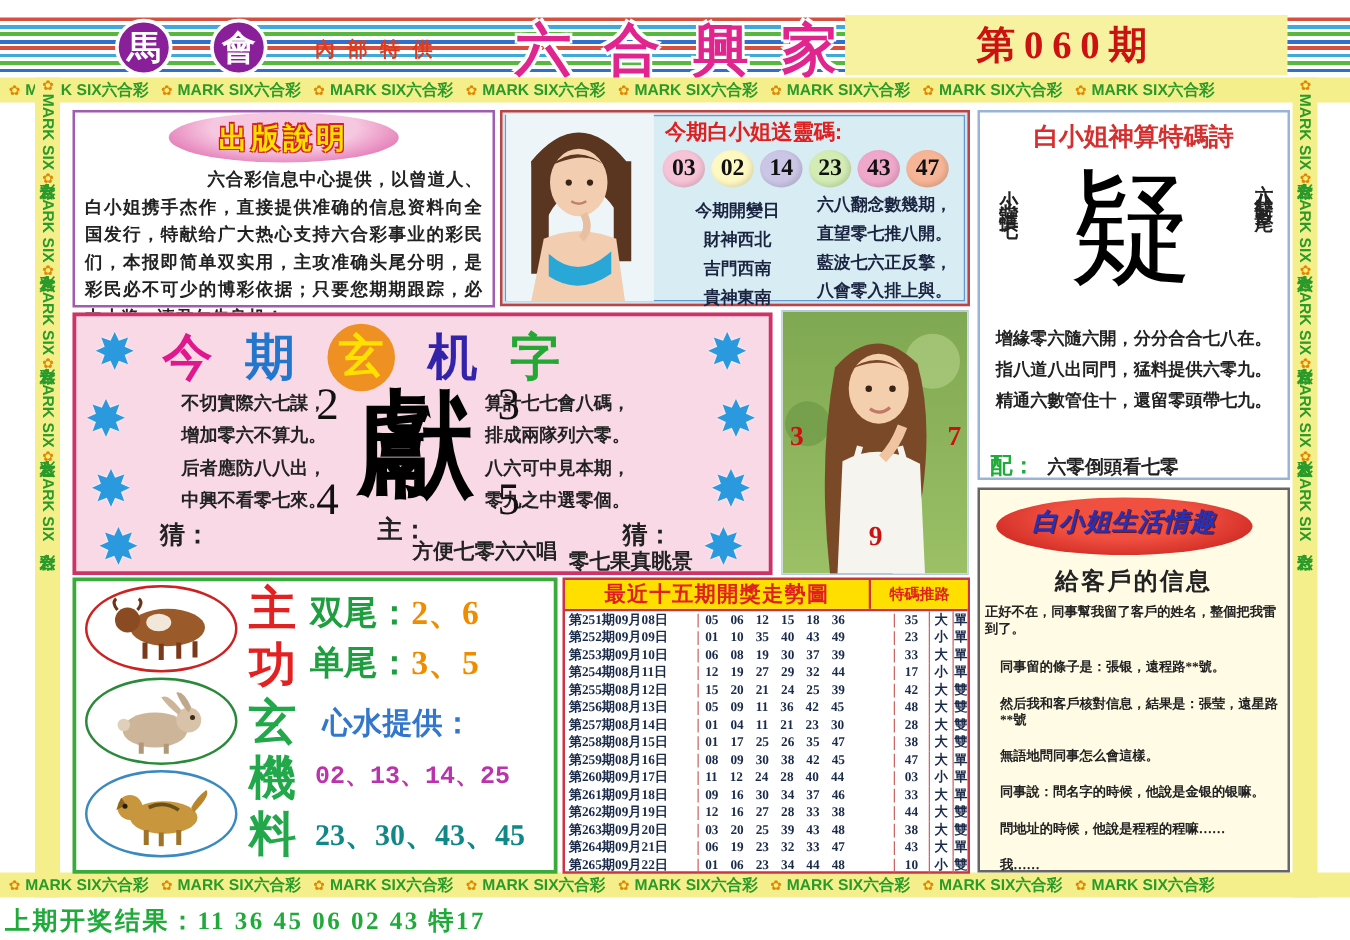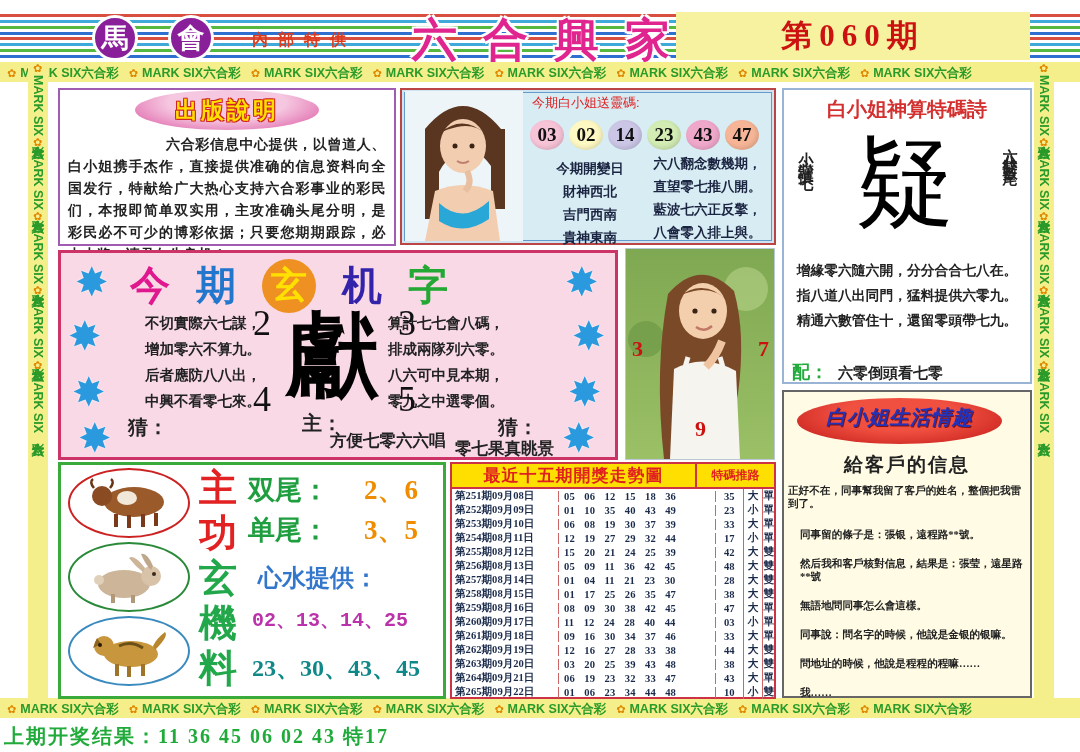--- a/index.html
+++ b/index.html
@@ -33,21 +33,21 @@
   .pubtitle{left:135px;top:90px;width:184px;height:40px;border-radius:50%;
     background:radial-gradient(ellipse at 50% 30%,#f6c7e0 0 45%,#d9509e 100%);
     display:flex;align-items:center;justify-content:center;}
   .pubtitle span{color:#ffe000;font-size:23px;font-weight:bold;letter-spacing:3px;
     text-shadow:-1px -1px 0 #d02020,1px -1px 0 #d02020,-1px 1px 0 #d02020,1px 1px 0 #d02020;}
   .pubbody{left:68px;top:134px;width:318px;color:#222;font-size:14px;line-height:22px;text-align:justify;text-indent:7em;letter-spacing:0.5px;font-weight:bold;font-family:"Liberation Serif","DejaVu Serif",serif;}
 
   
   .panelB{left:400px;top:88px;width:376px;height:157px;background:#d8ecf4;border:2px solid #bb4444;box-shadow:inset 0 0 0 2px #cfe4f0, inset 0 0 0 3px #6699cc;box-sizing:border-box;}
   .photoA{left:405px;top:91px;width:118px;height:150px;overflow:hidden;background:#eef4f8;}
-  .lingma-title{left:532px;top:94px;width:240px;color:#e02020;font-size:13px;font-weight:normal;white-space:nowrap;}
+  .lingma-title{left:532px;top:94px;width:240px;color:#e02020;font-size:17px;font-weight:bold;white-space:nowrap;}
   .balls{left:530px;top:120px;width:242px;display:flex;gap:5px;}
   .ball{width:34px;height:30px;border-radius:50%;display:flex;align-items:center;justify-content:center;color:#111;font-size:19px;font-weight:bold;font-family:"Liberation Serif","DejaVu Serif",serif;box-shadow:inset -2px -2px 4px rgba(0,0,0,.12);}
   .lingcolL{left:540px;top:157px;width:100px;}
   .lingcolR{left:640px;top:152px;width:135px;}
   .lingline{color:#1a2440;font-size:13.5px;line-height:23px;font-family:"Liberation Serif","DejaVu Serif",serif;font-weight:bold;text-align:center;}
 
   
   .panelC{left:782px;top:88px;width:250px;height:296px;background:#fff;border:2px solid #9ab4d6;box-sizing:border-box;}
   .poem-title{left:786px;top:96px;width:242px;text-align:center;color:#d43030;font-size:20px;font-weight:bold;white-space:nowrap;}
   .vert{writing-mode:vertical-rl;color:#222;font-size:15px;letter-spacing:6px;font-family:"Liberation Serif","DejaVu Serif",serif;font-weight:bold;}
@@ -80,21 +80,21 @@
   .photoB{left:625px;top:248px;width:150px;height:212px;overflow:hidden;border:1px solid #b8c8d8;box-sizing:border-box;}
   .onum{position:absolute;color:#cc1111;font-size:22px;font-weight:bold;font-family:"Liberation Serif","DejaVu Serif",serif;}
 
   
   .panelF{left:58px;top:462px;width:388px;height:237px;background:#fff;border:3px solid #3aaa3a;box-sizing:border-box;}
   .oval{position:absolute;width:122px;height:70px;border-radius:50%;display:flex;align-items:center;justify-content:center;background:#fff;box-sizing:border-box;}
   .zlabels{left:196px;top:466px;width:44px;display:flex;flex-direction:column;align-items:center;}
   .zchar{font-size:38px;font-weight:bold;font-family:"Liberation Serif","DejaVu Serif",serif;line-height:45px;}
   .zw-line{position:absolute;white-space:nowrap;}
   .zw-label{color:#1f9e3f;font-size:27px;font-weight:bold;font-family:"Liberation Serif","DejaVu Serif",serif;}
-  .zw-val{color:#ef8c00;font-size:27px;font-weight:bold;font-family:"Liberation Serif","DejaVu Serif",serif;margin-left:35px;}
+  .zw-val{color:#ef8c00;font-size:27px;font-weight:bold;font-family:"Liberation Serif","DejaVu Serif",serif;}
   .xs-label{color:#3377cc;font-size:24px;font-weight:bold;font-family:"Liberation Serif","DejaVu Serif",serif;}
   .numrow1{color:#bb33aa;font-size:20px;font-weight:bold;font-family:Liberation Mono, monospace;}
   .numrow2{color:#108888;font-size:24px;font-weight:bold;font-family:"Liberation Serif","DejaVu Serif",serif;}
 
   
   .panelG{left:450px;top:462px;width:326px;height:237px;background:#fff;border:2px solid #cc3344;box-sizing:border-box;display:flex;flex-direction:column;}
   .thead{display:flex;height:31px;border-bottom:2px solid #cc3344;justify-content:flex-end;}
   .th1{width:243px;background:#ffdf00;color:#e02020;font-size:17px;font-weight:bold;display:flex;align-items:center;justify-content:center;letter-spacing:1px;border-right:2px solid #cc3344;white-space:nowrap;}
   .th2{flex:1;background:#ffdf00;color:#e02020;font-size:12px;font-weight:bold;display:flex;align-items:center;justify-content:center;}
   .tbody{flex:1;display:flex;flex-direction:column;}

